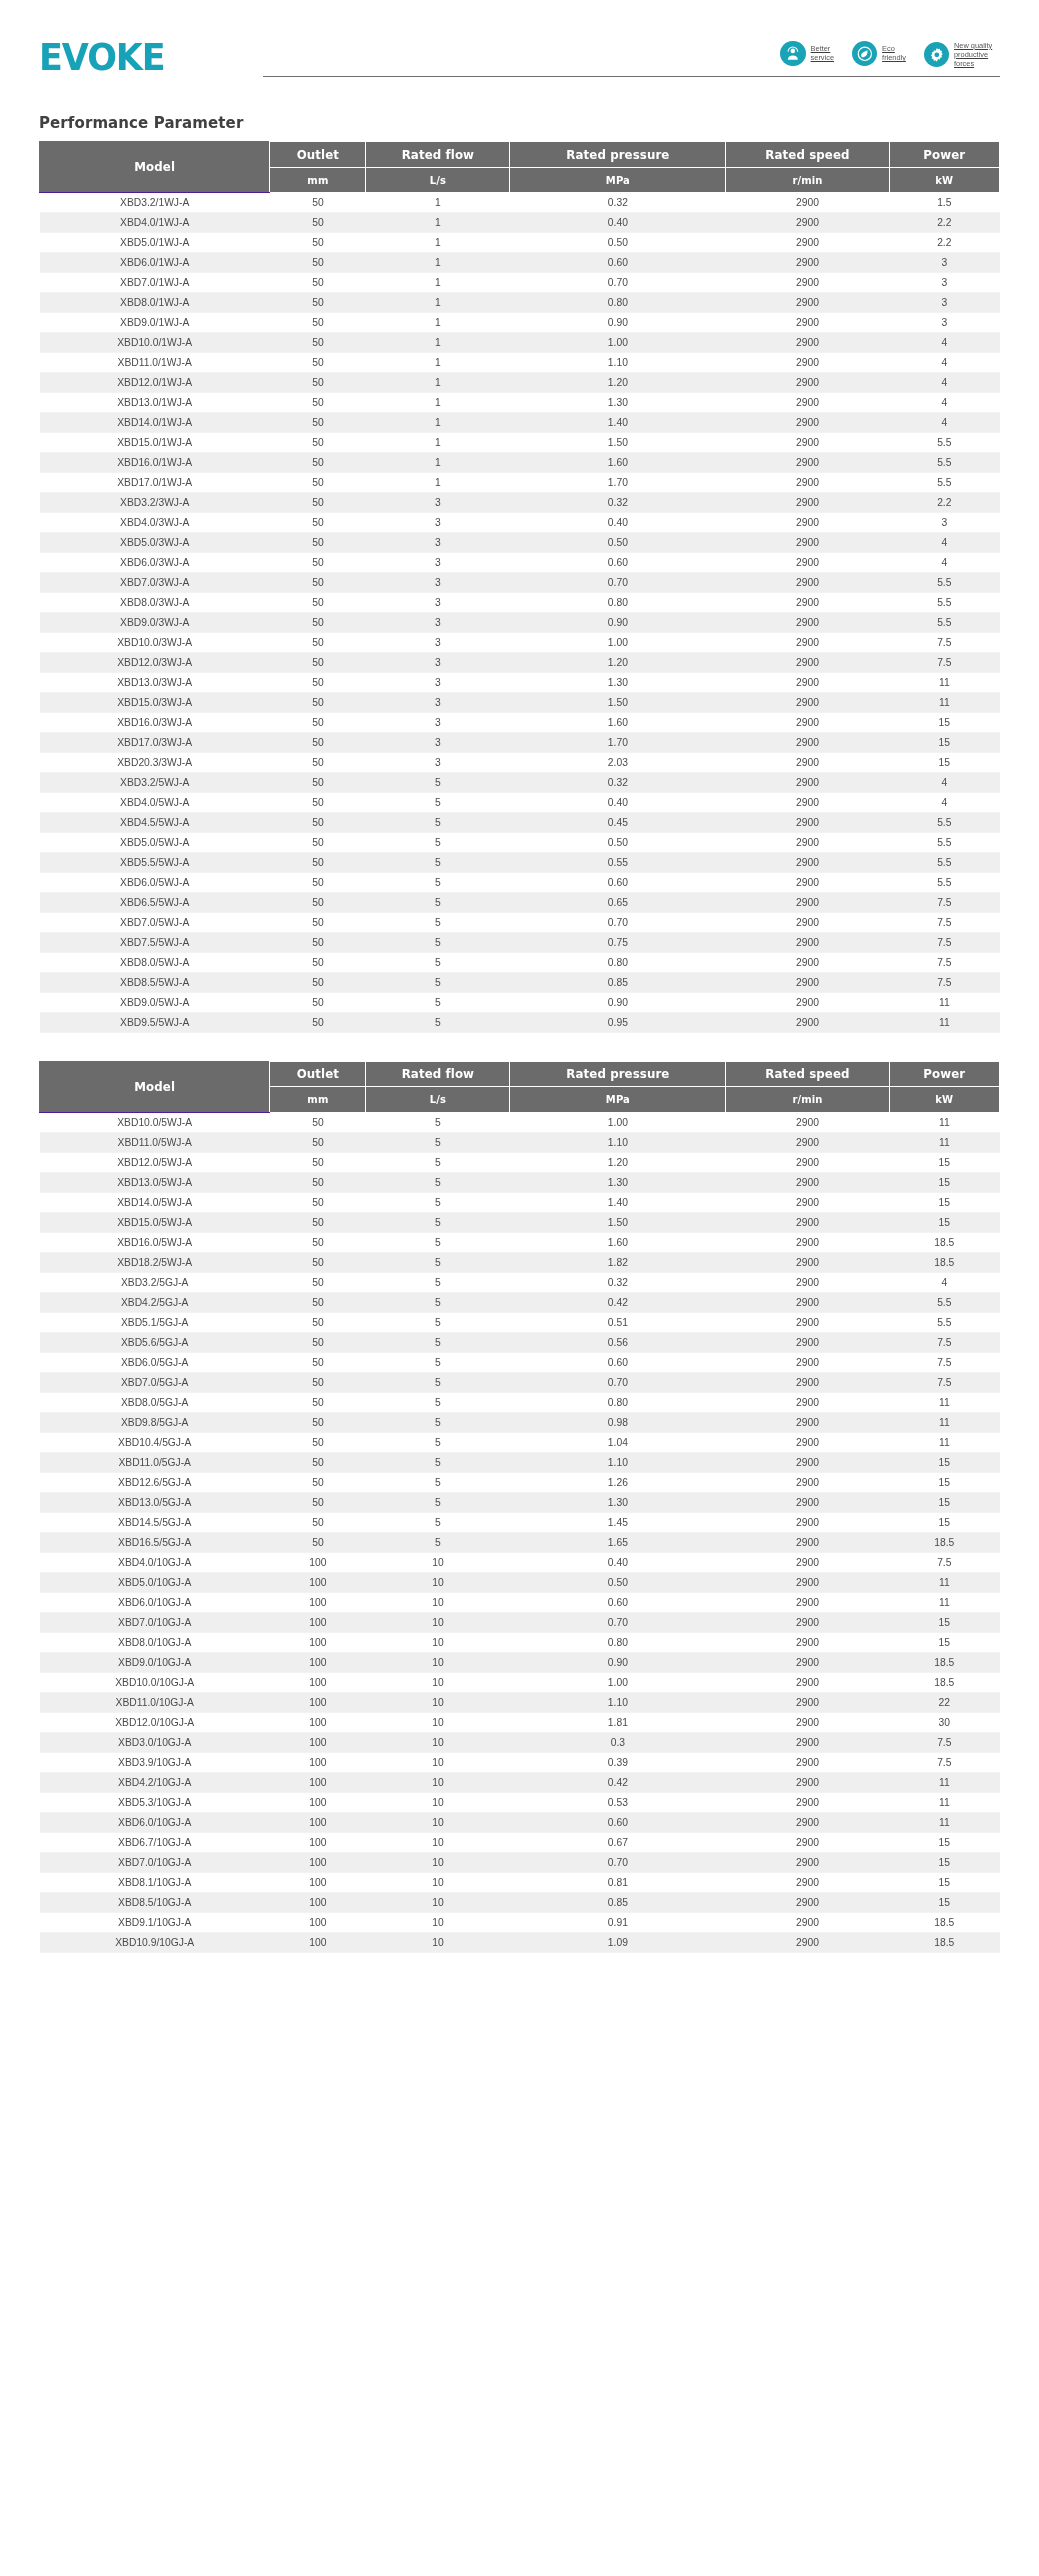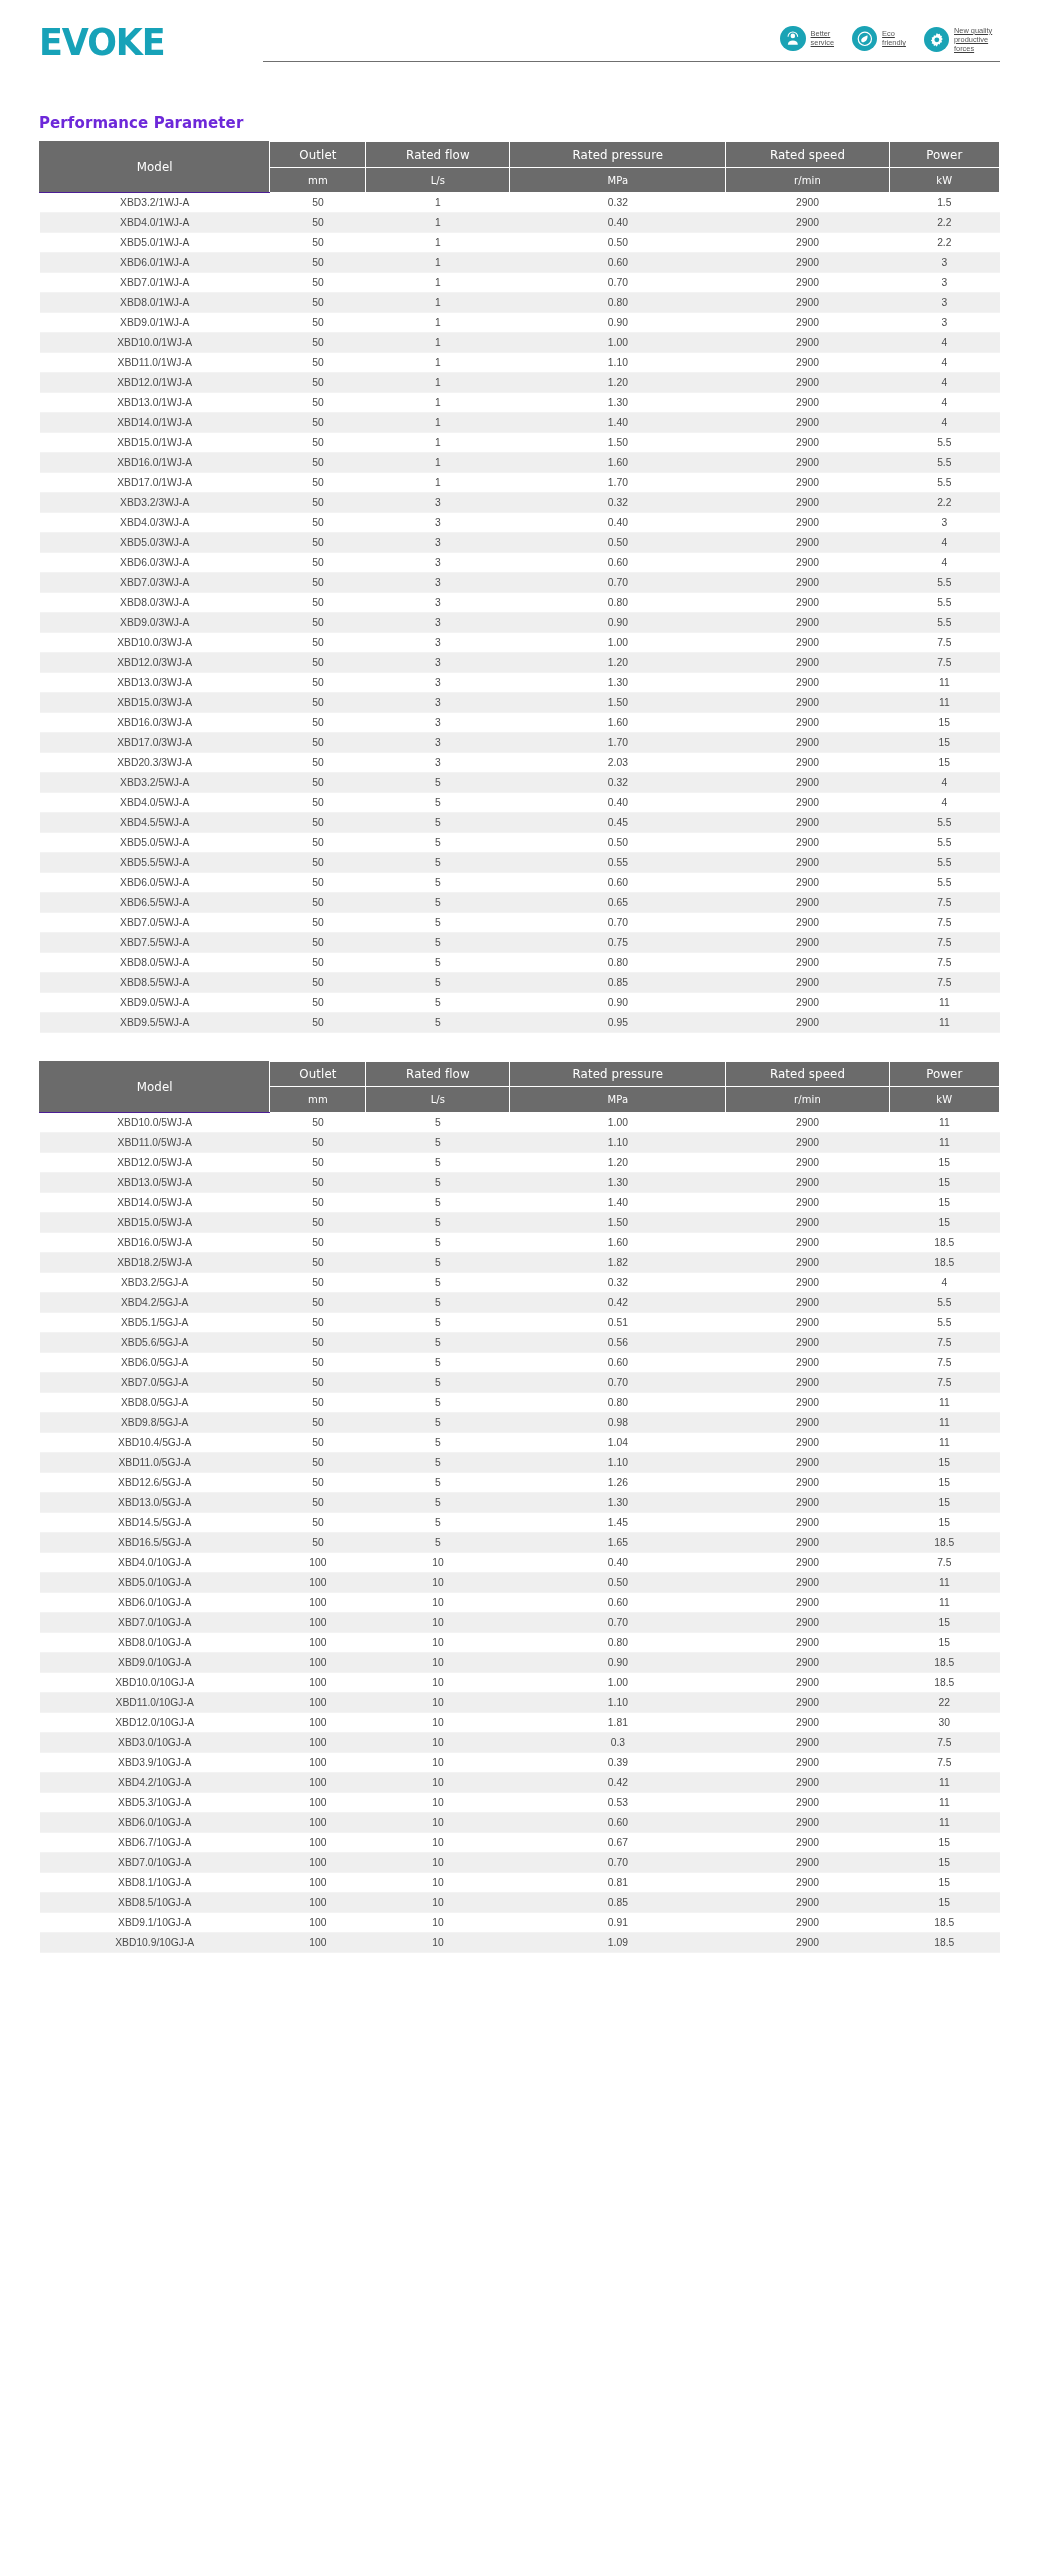--- a/index.html
+++ b/index.html
@@ -13,21 +13,21 @@
     min-height: 2576px;
     font-family: "Liberation Sans", sans-serif;
     color: #3d3d3d;
     -webkit-font-smoothing: antialiased;
   }
 
   
   .page-header {
     position: relative;
     height: 90px;
-    padding: 15px 39px;
+    padding: 0 39px;
   }
   .header-inner {
     display: flex;
     align-items: flex-end;
     height: 100%;
     position: relative;
   }
   .brand-logo {
     font-family: "DejaVu Sans", sans-serif;
     font-size: 37px;
@@ -80,21 +80,21 @@
     color: #555;
     max-width: 65px;
     font-family: "Liberation Sans", sans-serif;
   }
 
   
   .section-title {
     margin: 23.5px 39px 9.8px 39px;
     font-size: 15px;
     font-weight: 700;
-    color: #6d28d9;
+    color: #404040;
     letter-spacing: 0.1px;
     font-family: "DejaVu Sans", sans-serif;
   }
 
   
   .table-wrap {
     margin: 0 39px;
   }
   .table-wrap + .table-wrap { margin-top: 27.5px; }
 
@@ -107,21 +107,21 @@
   table.spec col.c-model  { width: 24.0%; }
   table.spec col.c-outlet { width: 10.0%; }
   table.spec col.c-flow   { width: 15.0%; }
   table.spec col.c-press  { width: 22.5%; }
   table.spec col.c-speed  { width: 17.0%; }
   table.spec col.c-power  { width: 11.5%; }
 
   table.spec thead th {
     background: #6B6B6B;
     color: #ffffff;
-    font-weight: 400;
+    font-weight: 700;
     text-align: center;
     border: 1px solid #ffffff;
     font-family: "DejaVu Sans", sans-serif;
     letter-spacing: 0.1px;
   }
   table.spec thead th.h-top {
     height: 25.5px;
     font-size: 11.8px;
   }
   table.spec thead th.h-unit {

